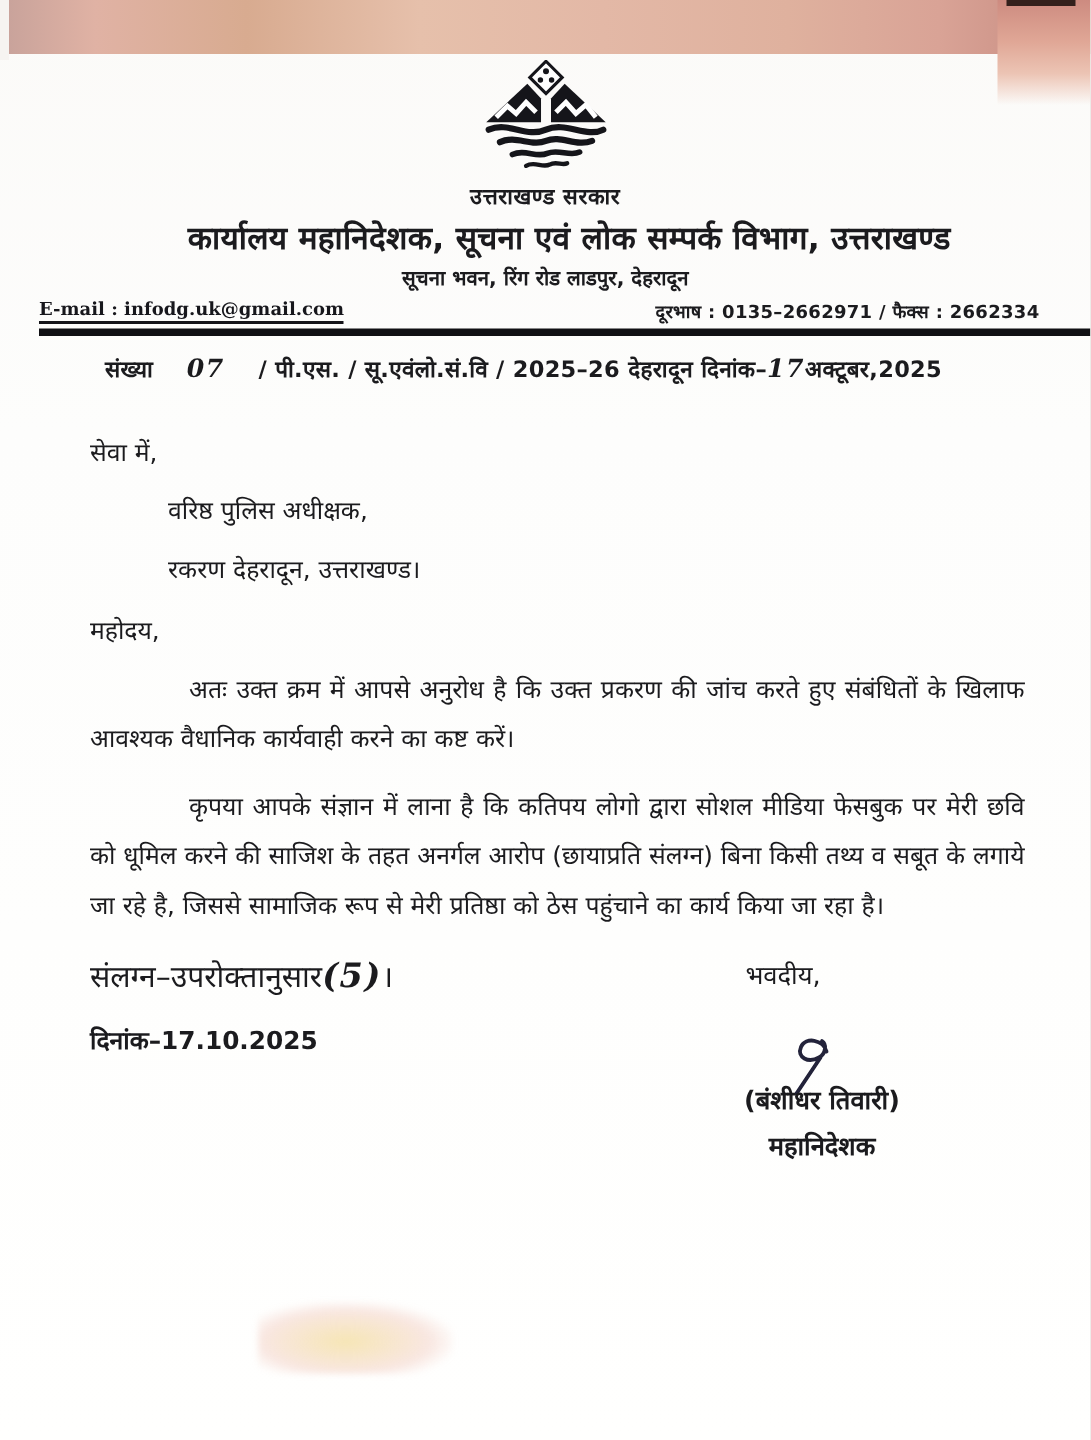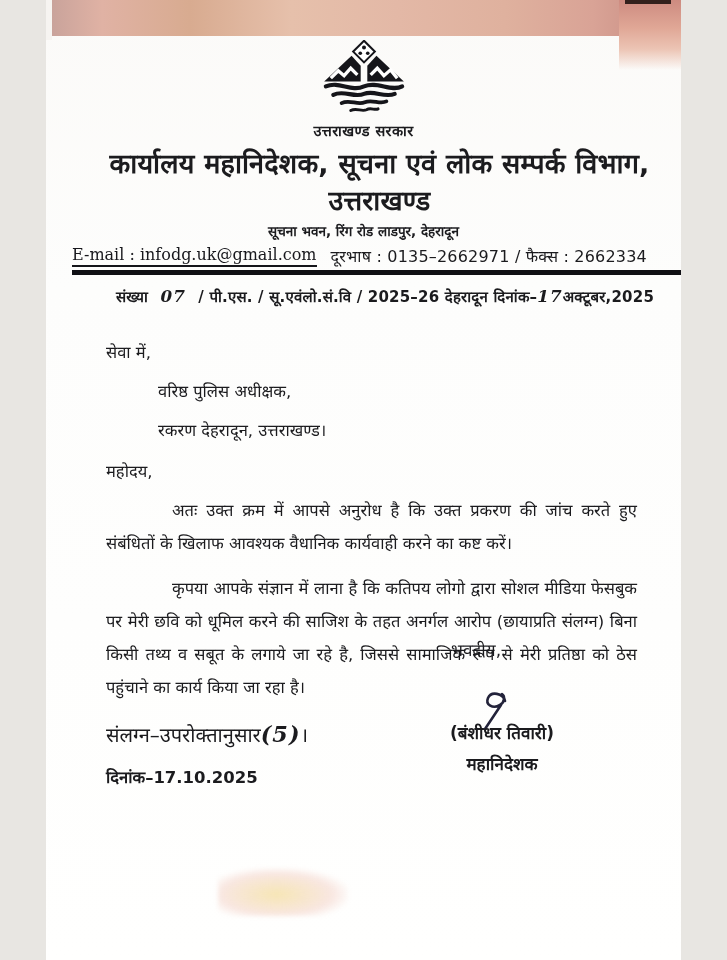--- a/index.html
+++ b/index.html
@@ -1,19 +1,19 @@
 <!DOCTYPE html>
 <html><head>
 <meta charset="utf-8">
 <style>
   * { box-sizing: border-box; margin: 0; padding: 0; }
   html,body { background:#e8e6e2; }
   .paper {
     position: relative;
-    width: 635px; height: 960px;
+    width: 727px; height: 960px;
     margin: 0 auto;
     background: linear-gradient(180deg, #fbfaf8 0%, #fdfdfc 30%, #fffffe 100%);
     font-family: "DejaVu Sans", sans-serif;
     color: #1b1b1e;
     overflow: hidden;
   }
   
   .top-band {
     position: absolute; top: 0; left: 6px; right: 0; height: 36px;
     background: linear-gradient(90deg,
@@ -33,40 +33,40 @@
   }
   .smudge {
     position: absolute; left: 172px; top: 868px; width: 130px; height: 48px;
     background: radial-gradient(ellipse at 45% 55%, rgba(238,205,110,0.5), rgba(230,160,140,0.25) 55%, rgba(238,205,110,0) 75%);
     filter: blur(2px);
   }
 
   .letterhead { padding-top: 40px; text-align: center; }
   .emblem-wrap { line-height: 0; }
   .govt-line  { font-size: 14.5px; font-weight: bold; margin-top: 2px; letter-spacing: .4px; }
-  .office-line{ font-size: 27px;  font-weight: bold; margin-top: 4px; letter-spacing: .2px; padding-left: 32px; }
+  .office-line{ font-size: 21px;  font-weight: bold; margin-top: 4px; letter-spacing: .2px; padding-left: 32px; }
   .addr-line  { font-size: 13.5px; font-weight: bold; margin-top: 4px; }
 
   .contact-row {
     display: flex; justify-content: space-between; align-items: flex-end;
-    margin: 5px 34px 0 26px; font-size: 16px; font-weight: normal;
+    margin: 5px 34px 0 26px; font-size: 12px; font-weight: bold;
   }
   .email-cell { font-family: "DejaVu Serif", serif; border-bottom: 2px solid #15151a; padding-bottom: 1px; color:#17171c; }
   .phone-cell { letter-spacing:.2px; }
   .rule { height: 5px; background: #101014; margin: 3px 0 0 26px; }
 
   .ref-line {
     margin: 11px 38px 0 70px; font-size: 15px; font-weight: bold;
     letter-spacing:.2px; white-space: nowrap;
   }
   .hw {
     font-family: "DejaVu Serif", serif; font-style: italic;
     font-weight: bold; font-size: 1.12em; letter-spacing: 1px;
   }
-  .ref-line .sep { margin: 0 7px; }
+  .ref-line .sep { margin: 0 17px; }
 
   .recipient { margin: 34px 0 16px 60px; font-size: 16.5px; }
   .recipient .to { margin-bottom: 16px; }
   .recipient .r-line { margin: 16px 0 0 52px; }
 
   .salutation { margin: 18px 0 0 60px; font-size: 16.5px; }
 
   .para {
     margin: 12px 44px 0 60px;
     font-size: 16.5px; line-height: 2.0;

